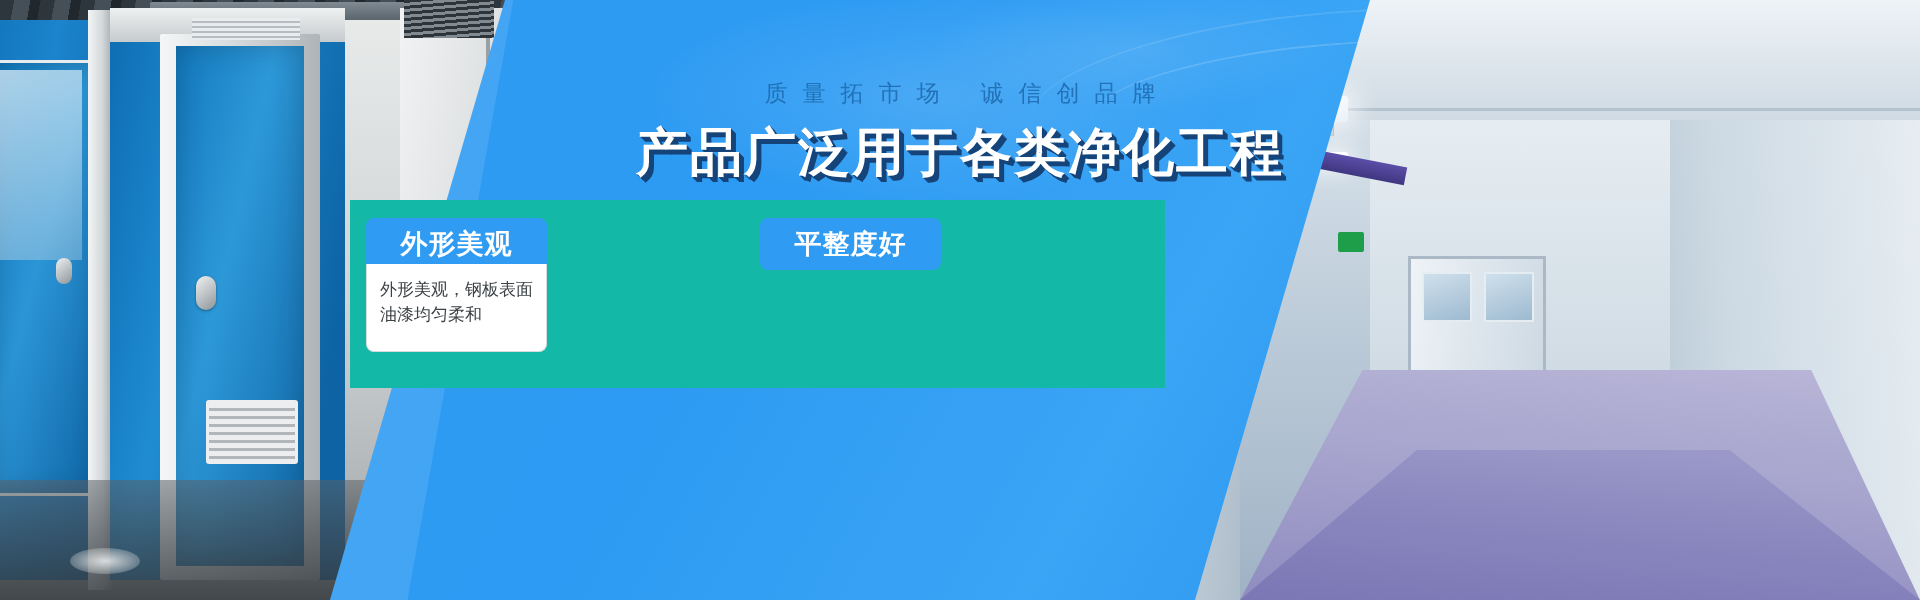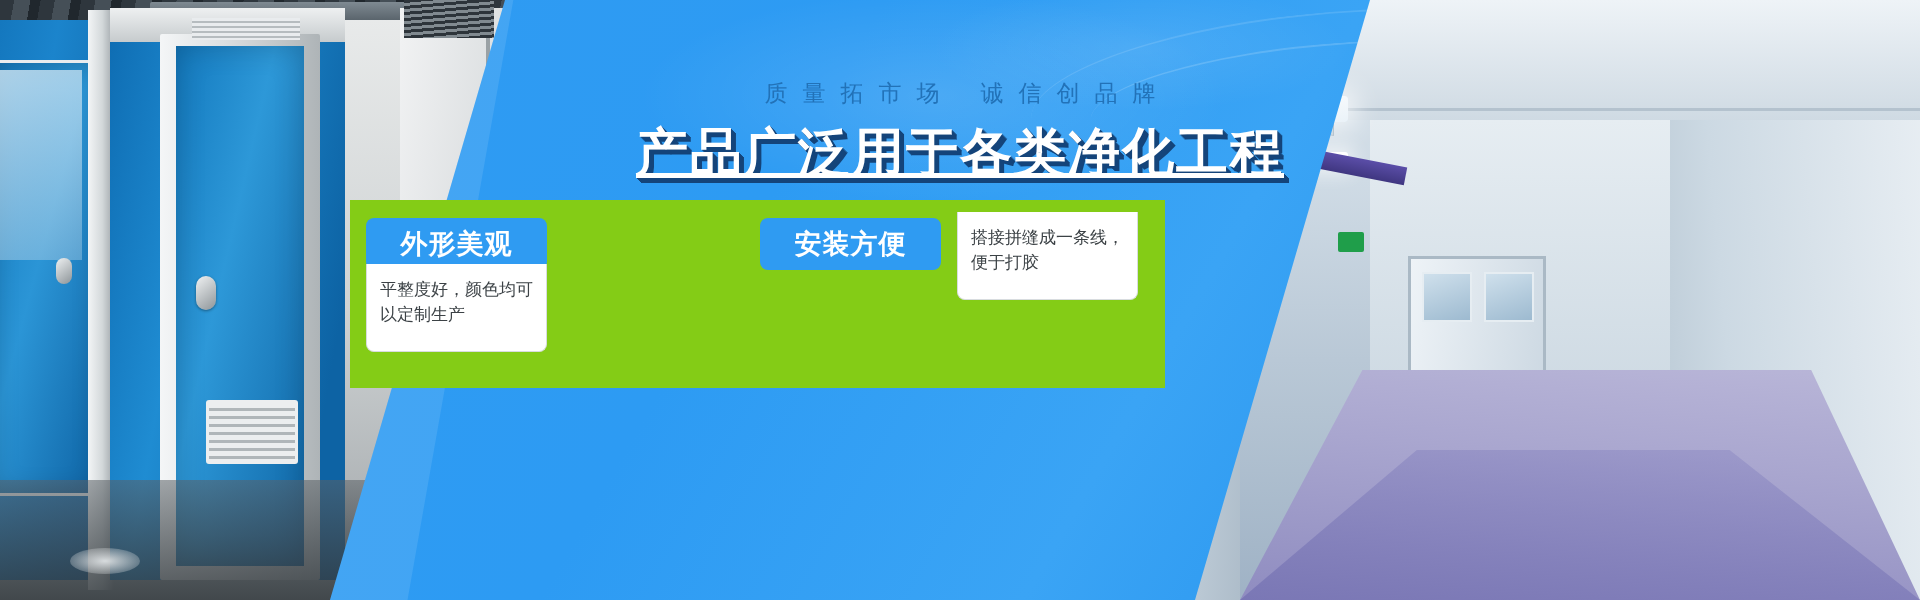--- a/index.html
+++ b/index.html
@@ -128,25 +128,25 @@
   
   .tagline{position:absolute;left:0;top:78px;width:1920px;text-align:center;
     font-size:23px;letter-spacing:15px;color:#2272b8;font-weight:400;
     text-indent:15px;z-index:6;}
   .tagline .gap{display:inline-block;width:26px;}
   .headline{position:absolute;left:0;top:118px;width:1920px;text-align:center;
     font-size:52px;font-weight:bold;color:#ffffff;letter-spacing:2px;z-index:6;
     font-family:"DejaVu Sans","Liberation Sans",sans-serif;
     text-shadow:
       4px 4px 0 #14447a, 3px 3px 0 #14447a, 2px 2px 0 #14447a,
-      5px 5px 0 #14447a, 1px 1px 0 #14447a; text-decoration: underline;}
+      5px 5px 0 #14447a, 1px 1px 0 #14447a;}
 
   
   .card-panel{position:absolute;left:350px;top:200px;width:815px;height:188px;
-    background:#84cc16;z-index:7;display:flex;align-items:flex-start;
+    background:#14b8a6;z-index:7;display:flex;align-items:flex-start;
     padding:18px 16px;box-sizing:border-box;gap:16px;}
   .card{width:181px;box-sizing:border-box;}
   .card-head{height:52px;border-radius:8px;background:#2f9bf2;
     display:flex;align-items:center;justify-content:center;
     color:#ffffff;font-size:27px;font-weight:bold;letter-spacing:1px;
     font-family:"DejaVu Sans","Liberation Sans",sans-serif;}
   .card-body{border:1px solid #d8dcdf;border-top:none;
     border-radius:0 0 8px 8px;margin-top:-6px;padding:14px 13px 12px;
     min-height:88px;box-sizing:border-box;
     color:#3c4246;font-size:17px;line-height:1.45;background:#fff;}
@@ -211,29 +211,28 @@
   <div class="tagline">
     <span>质量拓市场</span><span class="gap"></span><span>诚信创品牌</span>
   </div>
 
   <div class="headline">产品广泛用于各类净化工程</div>
 
   <div class="card-panel">
 
     <div class="card">
       <div class="card-head">外形美观</div>
-      <div class="card-body">平整度好，颜色均可以定制生产</div>
-    </div>
-
-    <div class="card">
-    </div>
-
-    <div class="card">
-      <div class="card-head">安装方便</div>
-    </div>
-
-    <div class="card">
-      <div class="card-body">搭接拼缝成一条线，便于打胶</div>
+      <div class="card-body">外形美观，钢板表面油漆均匀柔和</div>
+    </div>
+
+    <div class="card">
+    </div>
+
+    <div class="card">
+      <div class="card-head">平整度好</div>
+    </div>
+
+    <div class="card">
     </div>
 
   </div>
 
 </div>
 
 </body></html>

